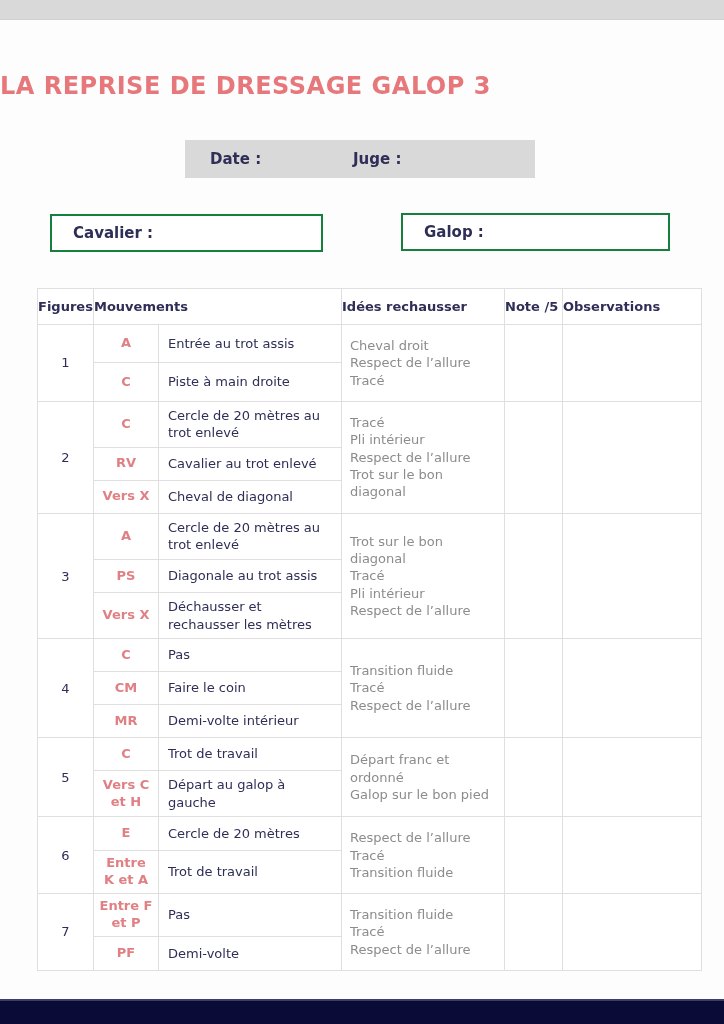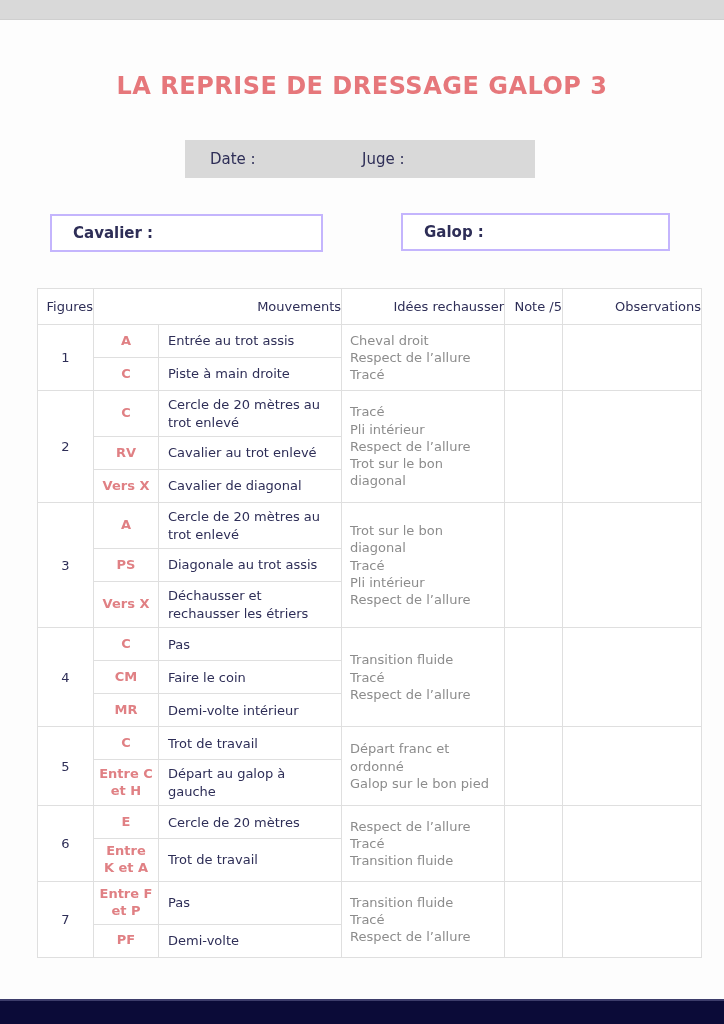--- a/index.html
+++ b/index.html
@@ -20,49 +20,49 @@
     width: 100%; height: 20px;
     background: #d9d9d9;
     border-bottom: 1px solid #cfcfcf;
   }
 
   .title {
     position: absolute;
     top: 72px;
     left: 0;
     width: 100%;
-    text-align: center;
+    text-align: left;
     font-size: 24px;
     font-weight: bold;
     letter-spacing: 0.5px;
     color: #e6777b;
   }
 
   .date-judge-box {
     position: absolute;
     left: 185px; top: 140px;
     width: 350px; height: 38px;
     background: #d9d9d9;
   }
   .date-judge-box .field-label {
     position: absolute;
     top: 0;
     line-height: 38px;
     font-size: 15px;
-    font-weight: normal;
+    font-weight: bold;
     color: #2e2e57;
   }
   .date-label { left: 25px; }
-  .judge-label { left: 177px; }
+  .judge-label { left: 168px; }
 
   .outline-box {
     position: absolute;
     height: 38px;
     background: #ffffff;
-    border: 2px solid #c4b5fd;
+    border: 2px solid #15803d;
   }
   .rider-box { left: 50px; top: 214px; width: 273px; }
   .horse-box { left: 401px; top: 213px; width: 269px; }
   .outline-box .field-label {
     position: absolute;
     top: 0; left: 21px;
     line-height: 34px;
     font-size: 15px;
     font-weight: bold;
     color: #2e2e57;
@@ -75,23 +75,23 @@
     border-collapse: collapse;
     table-layout: fixed;
     background: #ffffff;
   }
   .dressage th, .dressage td {
     border: 1px solid #dfdfdf;
   }
   .dressage th {
     height: 36px;
     font-size: 13px;
-    font-weight: normal;
-    color: #2e2e57;
-    text-align: right;
+    font-weight: bold;
+    color: #2e2e57;
+    text-align: left;
   }
   .dressage td { font-size: 13px; vertical-align: middle; }
   td.figure-cell {
     text-align: center;
     color: #2e2e57;
   }
   td.letter-cell {
     text-align: center;
     color: #e08084;
     font-weight: bold;
@@ -99,21 +99,21 @@
     line-height: 1.3;
   }
   td.movement-cell {
     color: #2e2e57;
     padding: 5px 10px 5px 9px;
     line-height: 1.35;
     height: 33px;
   }
   td.idees-cell {
     color: #8c8c8c;
-    padding: 4px 8px;
+    padding: 12px 8px;
     line-height: 1.33;
   }
   td.note-cell, td.obs-cell { background: #ffffff; }
 
   .bottom-bar {
     position: absolute;
     left: 0; bottom: 0;
     width: 100%; height: 25px;
     background: #0b0b38;
     border-top: 2px solid #3d3d6b;
@@ -188,42 +188,42 @@
           </td>
           <td class="note-cell" rowspan="3"></td>
           <td class="obs-cell" rowspan="3"></td>
         </tr>
         <tr>
           <td class="letter-cell">RV</td>
           <td class="movement-cell">Cavalier au trot enlevé</td>
         </tr>
         <tr>
           <td class="letter-cell">Vers X</td>
-          <td class="movement-cell">Cavalier de diagonal</td>
+          <td class="movement-cell">Cheval de diagonal</td>
         </tr>
         <tr>
           <td class="figure-cell" rowspan="3">3</td>
           <td class="letter-cell">A</td>
           <td class="movement-cell">Cercle de 20 mètres au trot enlevé</td>
           <td class="idees-cell" rowspan="3">
             <div>Trot sur le bon diagonal</div>
             <div>Tracé</div>
             <div>Pli intérieur</div>
             <div>Respect de l’allure</div>
           </td>
           <td class="note-cell" rowspan="3"></td>
           <td class="obs-cell" rowspan="3"></td>
         </tr>
         <tr>
           <td class="letter-cell">PS</td>
           <td class="movement-cell">Diagonale au trot assis</td>
         </tr>
         <tr>
           <td class="letter-cell">Vers X</td>
-          <td class="movement-cell">Déchausser et rechausser les étriers</td>
+          <td class="movement-cell">Déchausser et rechausser les mètres</td>
         </tr>
         <tr>
           <td class="figure-cell" rowspan="3">4</td>
           <td class="letter-cell">C</td>
           <td class="movement-cell">Pas</td>
           <td class="idees-cell" rowspan="3">
             <div>Transition fluide</div>
             <div>Tracé</div>
             <div>Respect de l’allure</div>
           </td>
@@ -243,21 +243,21 @@
           <td class="letter-cell">C</td>
           <td class="movement-cell">Trot de travail</td>
           <td class="idees-cell" rowspan="2">
             <div>Départ franc et ordonné</div>
             <div>Galop sur le bon pied</div>
           </td>
           <td class="note-cell" rowspan="2"></td>
           <td class="obs-cell" rowspan="2"></td>
         </tr>
         <tr>
-          <td class="letter-cell">Entre C et H</td>
+          <td class="letter-cell">Vers C et H</td>
           <td class="movement-cell">Départ au galop à gauche</td>
         </tr>
         <tr>
           <td class="figure-cell" rowspan="2">6</td>
           <td class="letter-cell">E</td>
           <td class="movement-cell">Cercle de 20 mètres</td>
           <td class="idees-cell" rowspan="2">
             <div>Respect de l’allure</div>
             <div>Tracé</div>
             <div>Transition fluide</div>

